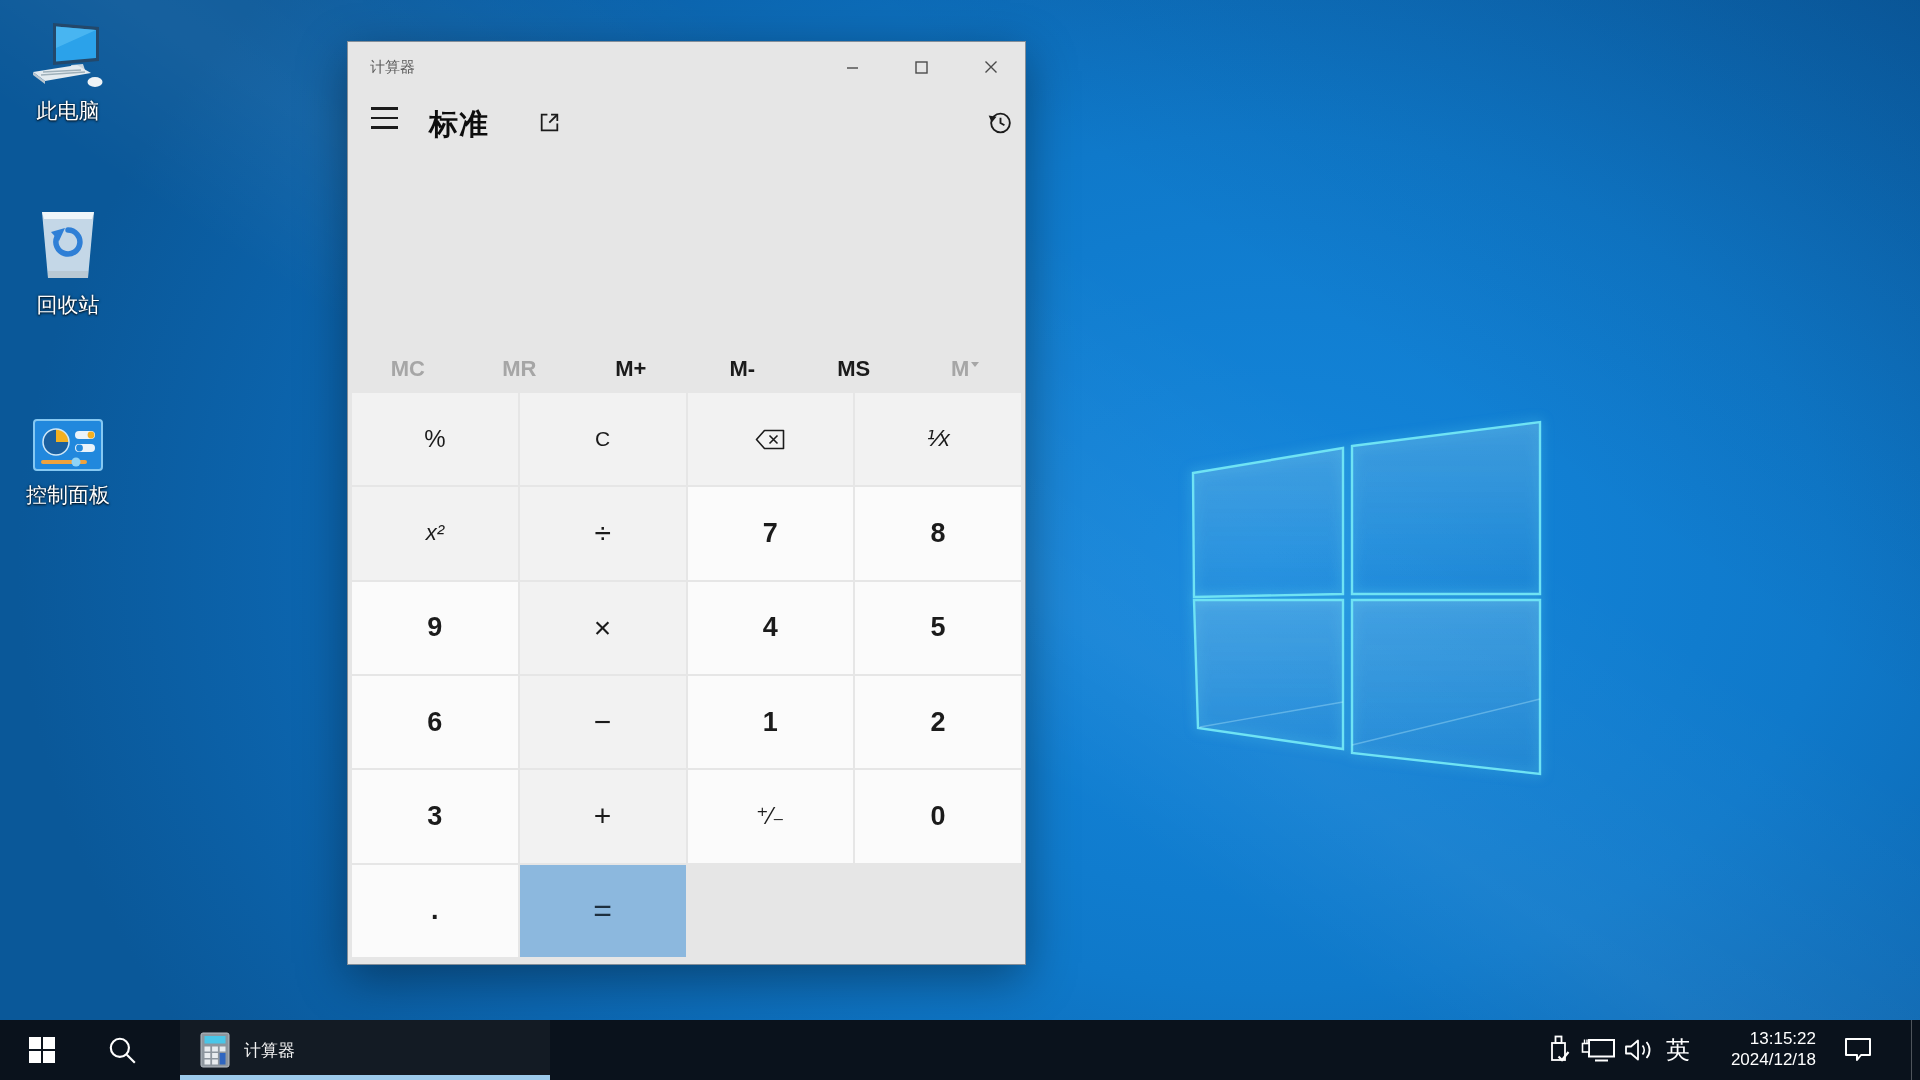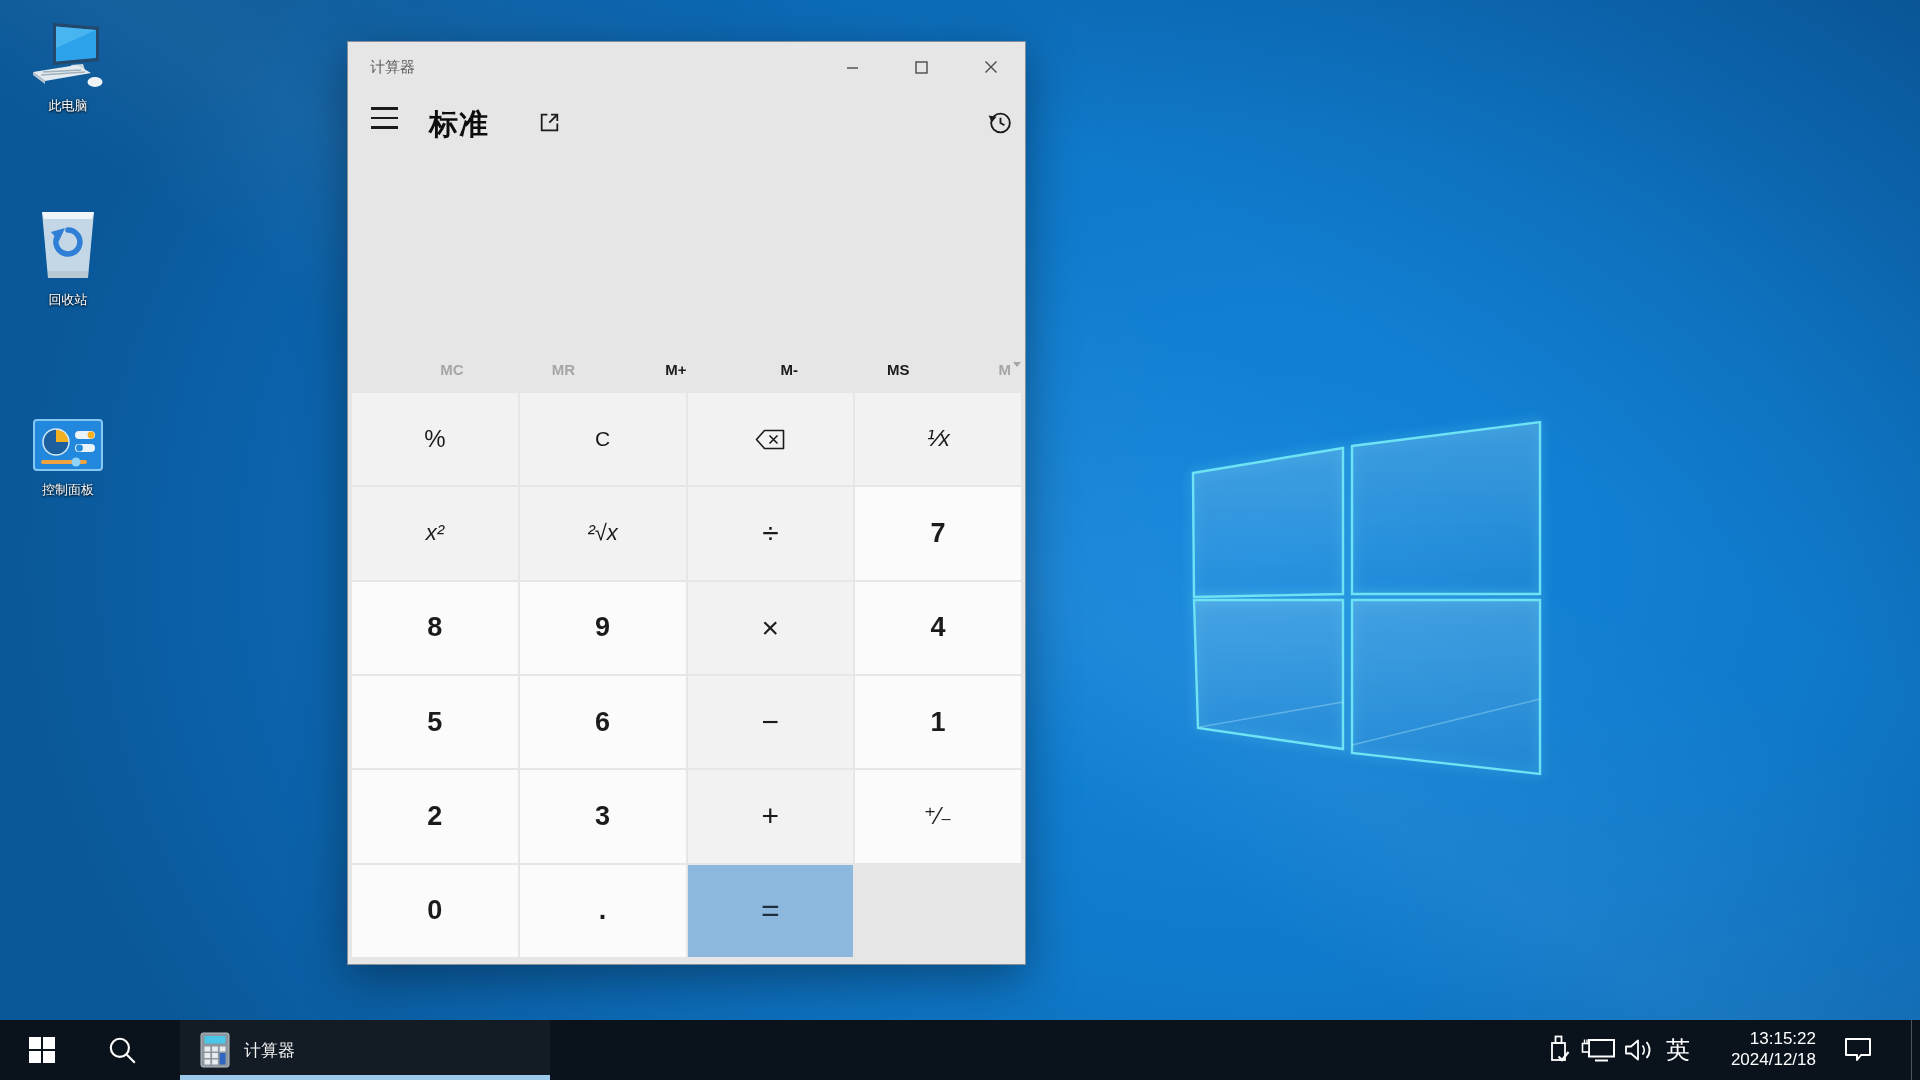--- a/index.html
+++ b/index.html
@@ -14,21 +14,21 @@
       radial-gradient(1250px 950px at 66% 52%, #1487dd 0%, #0f79ca 45%, #0c66b0 75%, #0a5899 100%);
   }
   #wallpaper svg { position:absolute; inset:0; }
   .win-logo { filter:drop-shadow(0 0 6px rgba(110,230,246,.55)); }
 
   
   #desktop-icons { position:absolute; left:20px; top:0; width:96px; }
   .desktop-icon { position:absolute; left:0; width:96px; text-align:center; cursor:default; }
   .desktop-icon:nth-child(1){ top:12px; } .desktop-icon:nth-child(2){ top:206px; } .desktop-icon:nth-child(3){ top:396px; }
   .di-img { height:80px; display:flex; align-items:flex-end; justify-content:center; }
-  .di-label { margin-top:5px; font-size:13px; color:#fff; text-shadow:0 1px 2px rgba(0,0,0,.9),0 0 3px rgba(0,0,0,.6); }
+  .di-label { margin-top:5px; font-size:21px; color:#fff; text-shadow:0 1px 2px rgba(0,0,0,.9),0 0 3px rgba(0,0,0,.6); }
 
   
   #calc-window { position:absolute; left:347px; top:41px; width:679px; height:924px;
     background:#e6e6e6; border:1px solid rgba(50,70,90,.55);
     box-shadow:0 14px 46px rgba(0,0,0,.38); }
   .titlebar { position:absolute; top:0; left:0; right:0; height:50px; }
   .title-text { position:absolute; left:22px; top:16px; font-size:15px; color:#5c5c5c; }
   .caption-buttons { position:absolute; right:0; top:0; height:50px; display:flex; }
   .cap-btn { width:69px; height:50px; background:transparent; border:none; display:flex; align-items:center; justify-content:center; }
 
@@ -39,22 +39,22 @@
   .mode-label { position:absolute; left:81px; top:13px; font-size:29px; font-weight:700; color:#0d0d0d; letter-spacing:1px; }
   .pin-btn { position:absolute; left:183px; top:12px; width:36px; height:36px; background:transparent; border:none;
     display:flex; align-items:center; justify-content:center; }
   .history-btn { position:absolute; left:630px; top:8px; width:44px; height:44px; background:transparent; border:none;
     display:flex; align-items:center; justify-content:center; }
 
   .display { position:absolute; left:0; right:22px; top:160px; height:100px;
     font-size:84px; font-weight:700; color:#161616; text-align:right; line-height:96px; }
 
   #memory-row { position:absolute; left:4px; right:4px; top:305px; height:44px; display:flex; }
-  .mem-btn { flex:1; background:transparent; border:none; font-size:15px; font-weight:700; color:#1b1b1b;
-    font-family:inherit; display:flex; align-items:center; justify-content:flex-end; }
+  .mem-btn { flex:1; background:transparent; border:none; font-size:22px; font-weight:700; color:#1b1b1b;
+    font-family:inherit; display:flex; align-items:center; justify-content:center; }
   .mem-btn.disabled { color:#a6a6a6; }
   .mem-btn .caret { width:0; height:0; border-left:4px solid transparent; border-right:4px solid transparent;
     border-top:5px solid #a6a6a6; margin-left:2px; margin-bottom:9px; }
 
   #keypad { position:absolute; left:4px; right:4px; top:351px; bottom:7px;
     display:grid; grid-template-columns:repeat(4,1fr); grid-template-rows:repeat(6,1fr); gap:2px; }
   .key { border:none; font-family:inherit; color:#1b1b1b; display:flex; align-items:center; justify-content:center; }
   .key.fn { background:#f2f2f2; font-size:21px; }
   .key.op { background:#f2f2f2; font-size:30px; font-weight:400; }
   .key.num { background:#fbfbfb; font-size:27px; font-weight:700; }
@@ -235,23 +235,20 @@
             <path d="M14.5 6.5l8 8m0-8l-8 8" stroke="#1b1b1b" stroke-width="1.6"></path>
           </svg>
         </span>
       </button>
       <button class="key fn" data-name="key-reciprocal">
         <span data-name="key-label">⅟x</span>
       </button>
       <button class="key fn" data-name="key-square">
         <span data-name="key-label">x²</span>
       </button>
-      <button class="key fn" data-name="key-square-root">
-        <span data-name="key-label">²√x</span>
-      </button>
       <button class="key op" data-name="key-divide">
         <span data-name="key-label">÷</span>
       </button>
       <button class="key num" data-name="key-seven">
         <span data-name="key-label">7</span>
       </button>
       <button class="key num" data-name="key-eight">
         <span data-name="key-label">8</span>
       </button>
       <button class="key num" data-name="key-nine">

